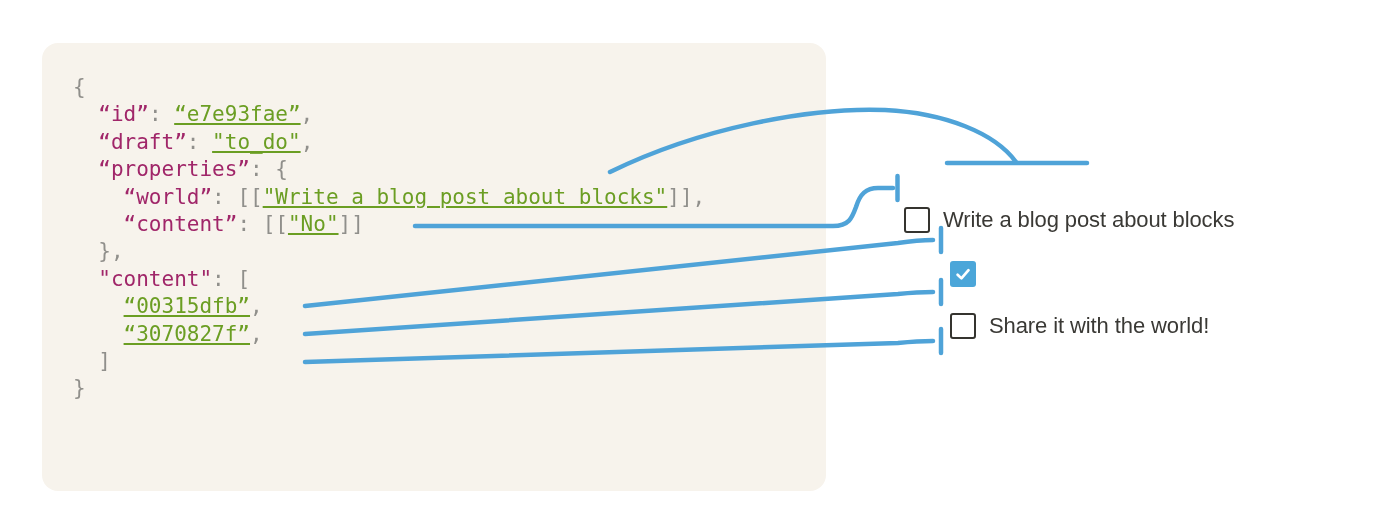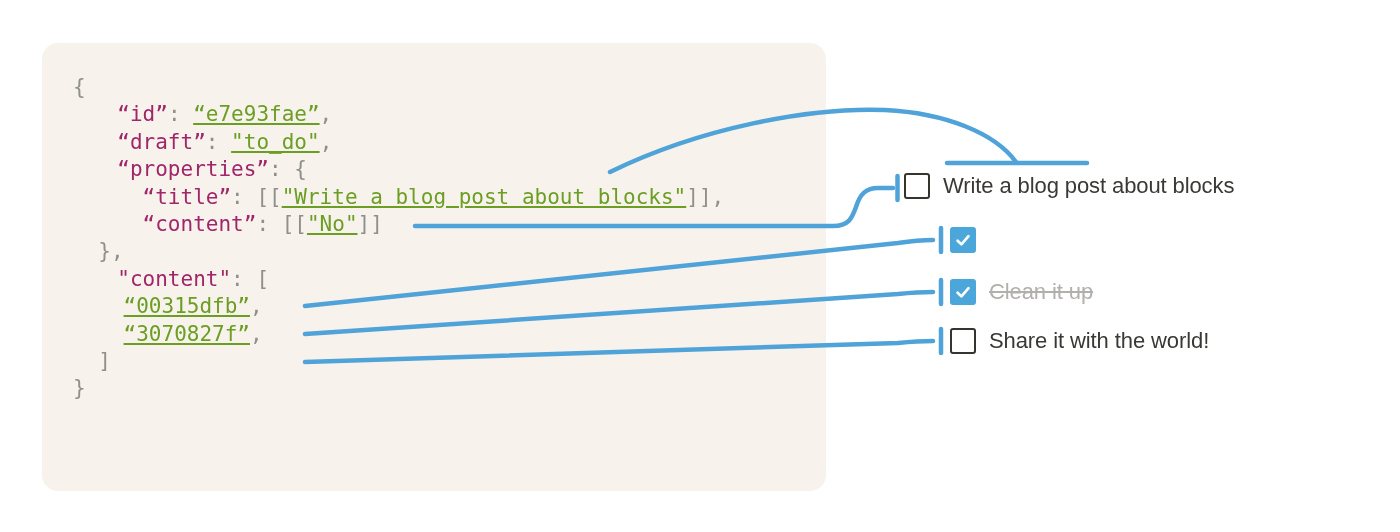--- a/index.html
+++ b/index.html
@@ -14,31 +14,31 @@
 
   
   .code-panel{
     position:absolute;left:42px;top:43px;width:784px;height:448px;
     background:var(--panel);border-radius:16px;
     padding:31px 0 0 31px;
     font-family:"DejaVu Sans Mono",monospace;
     font-size:21px;line-height:27.4px;
   }
   .code-line{white-space:pre;}
-  .tok-k{color:var(--key);margin-left:19px;}
+  .tok-k{color:var(--key);}
   .tok-v{color:var(--value);text-decoration:underline;}
   .tok-p{color:var(--punct);}
 
   
   .connectors{position:absolute;left:0;top:0;width:1400px;height:532px;pointer-events:none;}
   .connectors path{fill:none;stroke:var(--accent);stroke-width:4.5;stroke-linecap:round;}
 
   
   .todo-list{position:absolute;left:0;top:0;width:1400px;height:532px;}
-  .todo-row{position:absolute;display:flex;align-items:center;height:28px;}
+  .todo-row{position:absolute;display:flex;align-items:center;height:28px;margin-top:34px;}
   .todo-row:nth-child(1){left:904px;top:172px;}
   .todo-row:nth-child(2){left:950px;top:226px;}
   .todo-row:nth-child(3){left:950px;top:278px;}
   .todo-row:nth-child(4){left:950px;top:327px;}
   .cb{width:26px;height:26px;border:2.5px solid var(--cbborder);border-radius:3px;
       background:#fff;flex:0 0 auto;display:flex;align-items:center;justify-content:center;cursor:pointer;}
   .cb.checked{border:none;background:var(--checkfill);}
   .cb svg{width:18px;height:18px;display:block;}
   .todo-label{margin-left:13px;font-size:22px;color:var(--text);letter-spacing:-0.1px;white-space:nowrap;}
   .todo-label.done{color:var(--done);text-decoration:line-through;text-decoration-thickness:2px;}
@@ -46,21 +46,21 @@
 </head>
 <body>
 
 <div class="stage">
 
   <div class="code-panel" id="code">
       <div class="code-line"><span class="tok-p">{</span></div>
       <div class="code-line"><span class="tok-p">  </span><span class="tok-k">“id”</span><span class="tok-p">: </span><span class="tok-v">“e7e93fae”</span><span class="tok-p">,</span></div>
       <div class="code-line"><span class="tok-p">  </span><span class="tok-k">“draft”</span><span class="tok-p">: </span><span class="tok-v">"to_do"</span><span class="tok-p">,</span></div>
       <div class="code-line"><span class="tok-p">  </span><span class="tok-k">“properties”</span><span class="tok-p">: {</span></div>
-      <div class="code-line"><span class="tok-p">    </span><span class="tok-k">“title”</span><span class="tok-p">: [[</span><span class="tok-v">"Write a blog post about blocks"</span><span class="tok-p">]],</span></div>
+      <div class="code-line"><span class="tok-p">    </span><span class="tok-k">“world”</span><span class="tok-p">: [[</span><span class="tok-v">"Write a blog post about blocks"</span><span class="tok-p">]],</span></div>
       <div class="code-line"><span class="tok-p">    </span><span class="tok-k">“content”</span><span class="tok-p">: [[</span><span class="tok-v">"No"</span><span class="tok-p">]]</span></div>
       <div class="code-line"><span class="tok-p">  },</span></div>
       <div class="code-line"><span class="tok-p">  </span><span class="tok-k">"content"</span><span class="tok-p">: [</span></div>
       <div class="code-line"><span class="tok-p">    </span><span class="tok-v">“00315dfb”</span><span class="tok-p">,</span></div>
       <div class="code-line"><span class="tok-p">    </span><span class="tok-v">“3070827f”</span><span class="tok-p">,</span></div>
       <div class="code-line"><span class="tok-p">  ]</span></div>
       <div class="code-line"><span class="tok-p">}</span></div>
     </div>
 
   <svg class="connectors" viewBox="0 0 1400 532" xmlns="http://www.w3.org/2000/svg">
@@ -82,26 +82,18 @@
         <span class="todo-label">Write a blog post about blocks</span>
       </div>
       <div class="todo-row">
         <span class="cb checked">
           <svg viewBox="0 0 16 16">
             <path d="M3.2 8.6 L6.6 11.9 L12.9 4.6" fill="none" stroke="#ffffff" stroke-width="2.4" stroke-linecap="round" stroke-linejoin="round"></path>
           </svg>
         </span>
       </div>
       <div class="todo-row">
-        <span class="cb checked">
-          <svg viewBox="0 0 16 16">
-            <path d="M3.2 8.6 L6.6 11.9 L12.9 4.6" fill="none" stroke="#ffffff" stroke-width="2.4" stroke-linecap="round" stroke-linejoin="round"></path>
-          </svg>
-        </span>
-        <span class="todo-label done">Clean it up</span>
-      </div>
-      <div class="todo-row">
         <span class="cb"></span>
         <span class="todo-label">Share it with the world!</span>
       </div>
     </div>
 
 </div>
 
 </body></html>

